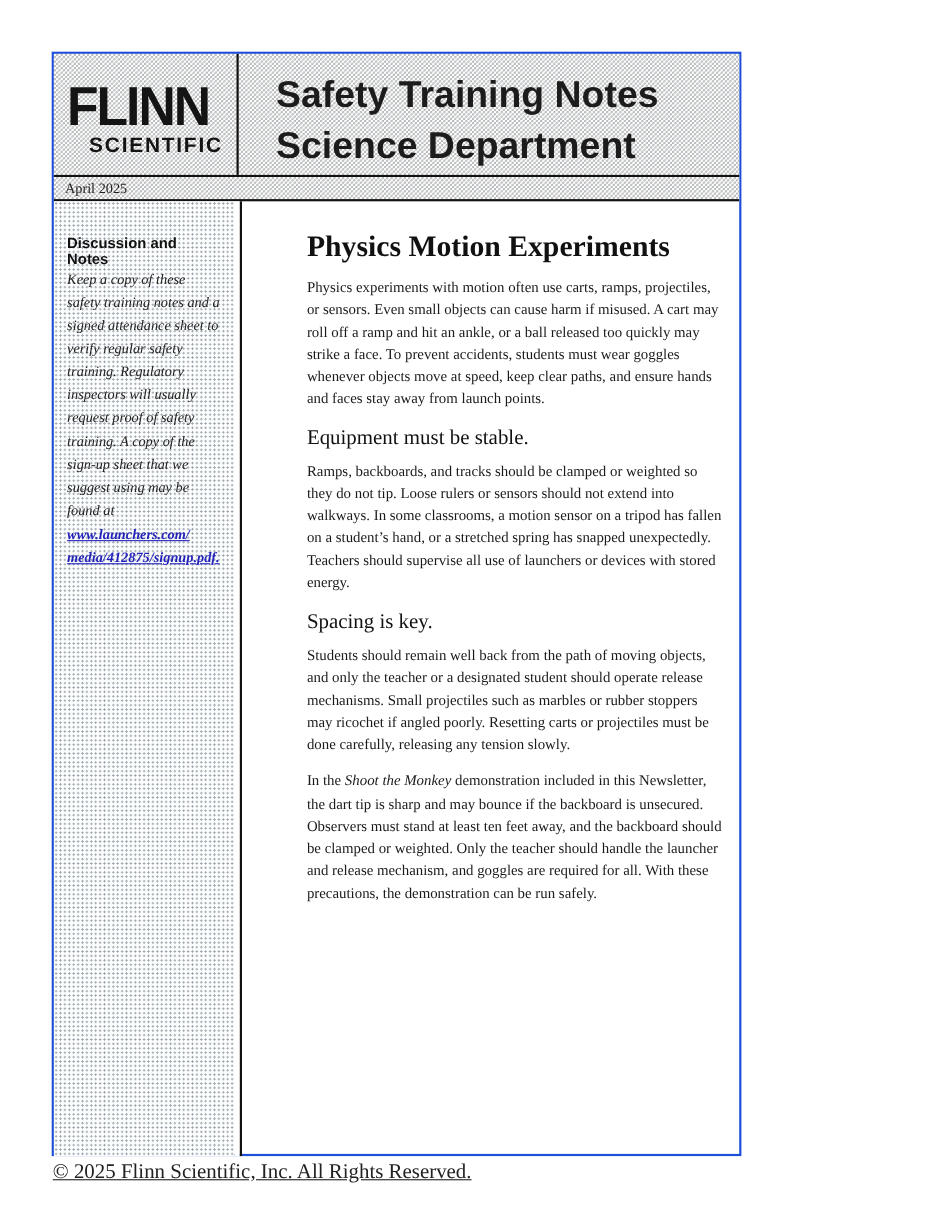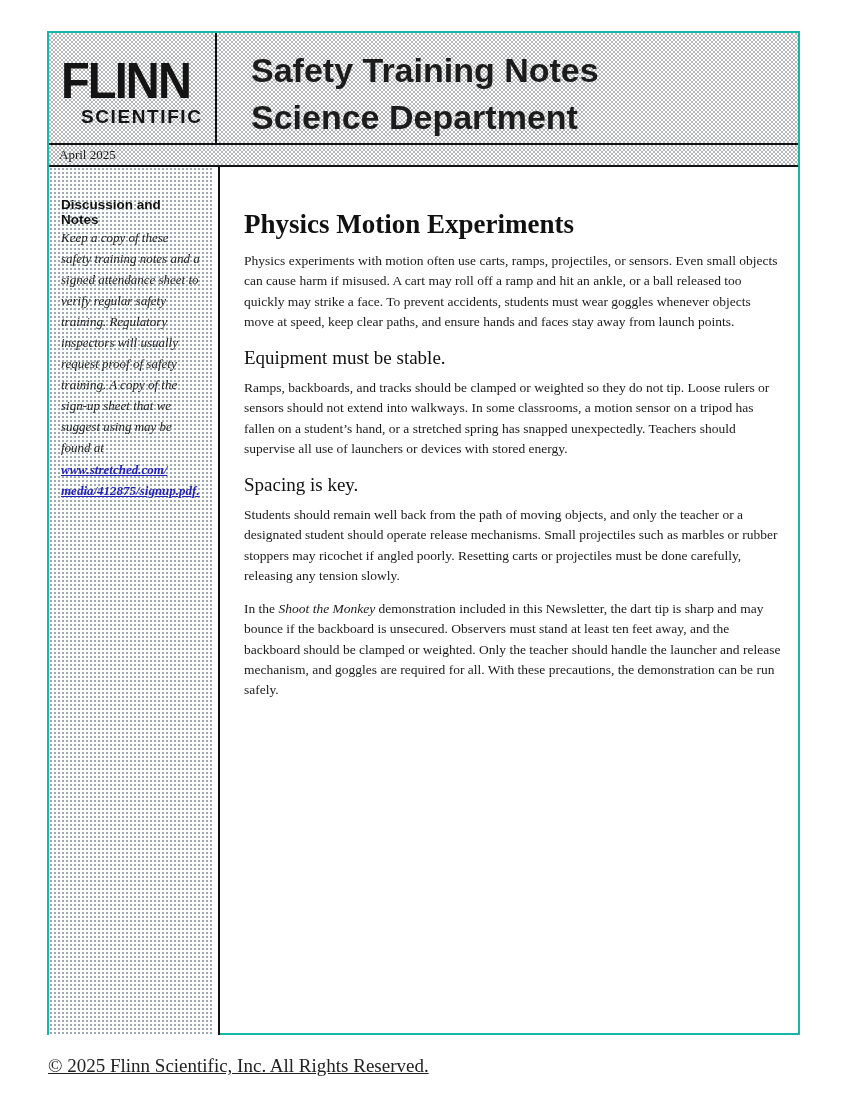--- a/index.html
+++ b/index.html
@@ -1,21 +1,21 @@
 <!DOCTYPE html>
 <html><head>
 <meta charset="utf-8">
 <style>
   * { margin:0; padding:0; box-sizing:border-box; }
   html,body { width:850px; height:1100px; background:#fff; }
   body { position:relative; font-family:"Liberation Serif", serif; color:#1a1a1a; }
 
   .doc {
-    position:absolute; left:47px; top:31px; width:753px; height:1004px;
-    border:2px solid #14b8a6; background:#fff;
+    position:absolute; left:47px; top:47px; width:627px; height:1004px;
+    border:2px solid #1d4ed8; background:#fff;
   }
 
   
   .halftone-dark {
     background-color:#fff;
     background-image:
       linear-gradient(45deg,#b4b6b8 25%,transparent 25%,transparent 75%,#b4b6b8 75%),
       linear-gradient(45deg,#b4b6b8 25%,transparent 25%,transparent 75%,#b4b6b8 75%);
     background-size:4px 4px;
     background-position:0 0,2px 2px;
@@ -48,21 +48,21 @@
 
   .date-strip {
     height:22px; border-bottom:2px solid #111;
     font-size:13px; line-height:20px; padding-left:10px; color:#222;
   }
 
   .content { display:flex; height:868px; }
   .sidebar { width:164px; padding:30px 12px 0 12px; }
   .sidebar-gap { width:5px; background:#fff; }
   .sidebar-divider { width:2px; background:#111; }
-  .main { flex:1; padding:42px 14px 0 24px; }
+  .main { flex:1; padding:26px 14px 0 24px;margin-left:35px; }
 
   .sidebar-heading {
     font-family:"Liberation Sans", sans-serif; font-weight:bold;
     font-size:13.5px; color:#111; 
   }
   .sidebar-note {
     font-style:italic; font-size:13px; line-height:1.62; color:#222;
   }
   .sidebar-link { color:#2323bb; font-weight:bold; font-style:italic; }
   .sidebar-link span {
@@ -97,21 +97,21 @@
     </div>
   </div>
 
   <div class="date-strip halftone-dark">April 2025</div>
 
   <div class="content">
 
     <aside class="sidebar halftone-light">
       <div class="sidebar-heading">Discussion and Notes</div>
       <div class="sidebar-note">
-        <span>Keep a copy of these safety training notes and a signed attendance sheet to verify regular safety training. Regulatory inspectors will usually request proof of safety training. A copy of the sign-up sheet that we suggest using may be found at </span><a class="sidebar-link" href="#"><span>www.stretched.com/</span><span>media/412875/signup.pdf.</span></a>
+        <span>Keep a copy of these safety training notes and a signed attendance sheet to verify regular safety training. Regulatory inspectors will usually request proof of safety training. A copy of the sign-up sheet that we suggest using may be found at </span><a class="sidebar-link" href="#"><span>www.launchers.com/</span><span>media/412875/signup.pdf.</span></a>
       </div>
     </aside>
     <div class="sidebar-gap"></div>
     <div class="sidebar-divider"></div>
 
     <main class="main">
       <h1 class="main-title">Physics Motion Experiments</h1>
       <p class="body-par">Physics experiments with motion often use carts, ramps, projectiles, or sensors. Even small objects can cause harm if misused. A cart may roll off a ramp and hit an ankle, or a ball released too quickly may strike a face. To prevent accidents, students must wear goggles whenever objects move at speed, keep clear paths, and ensure hands and faces stay away from launch points.</p>
 
       <h2 class="section-heading">Equipment must be stable.</h2>

